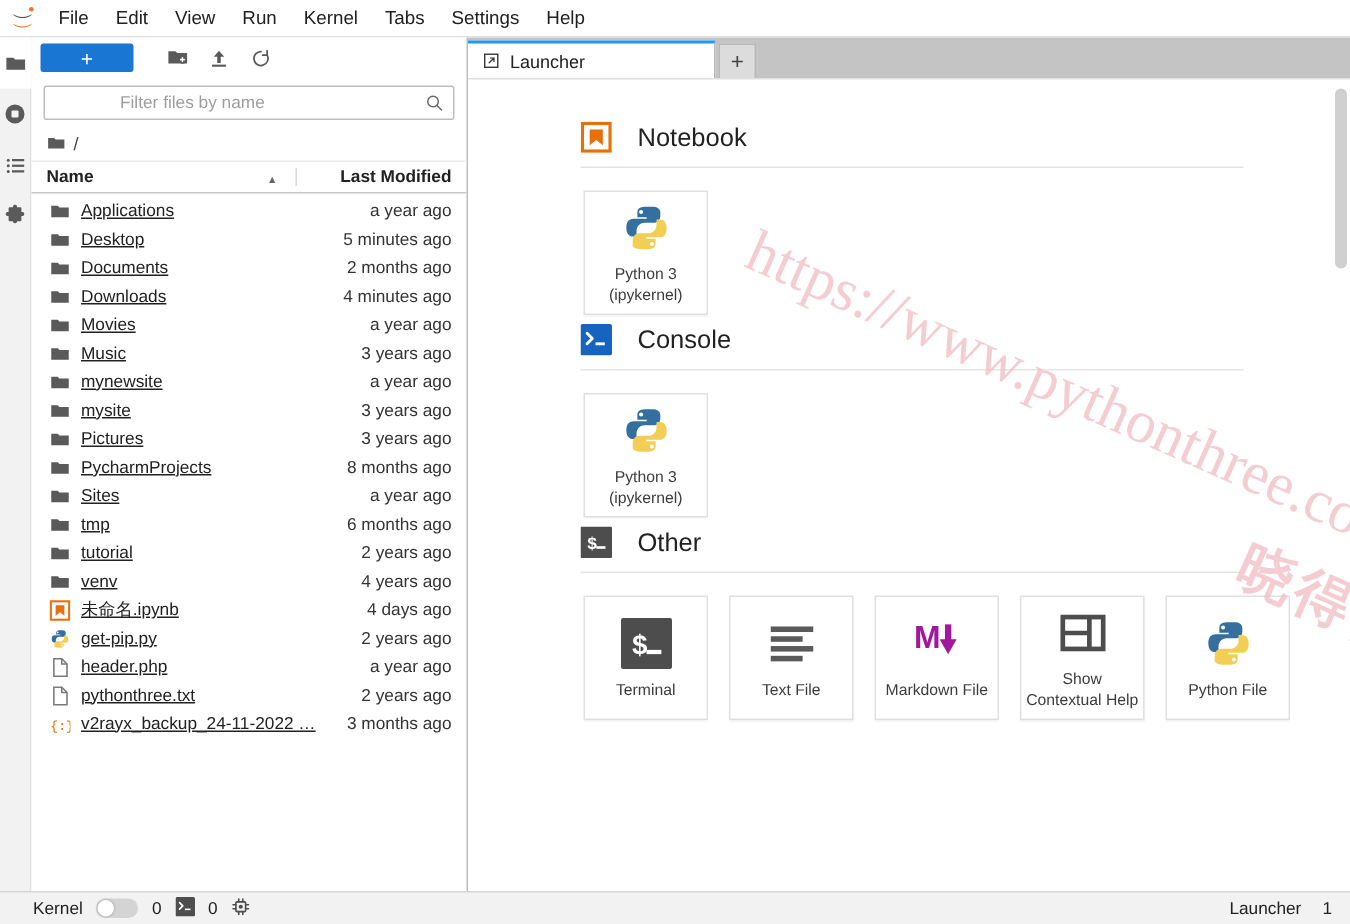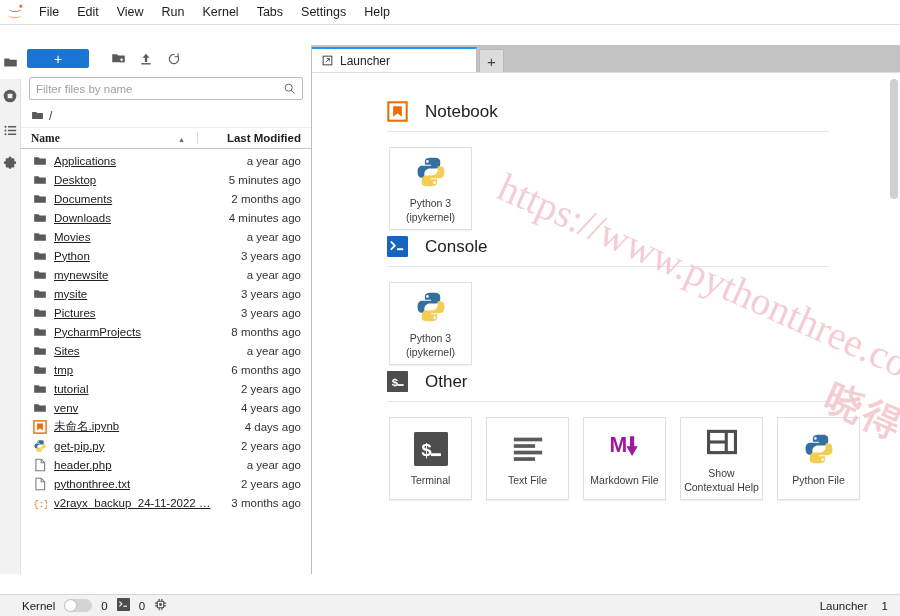--- a/index.html
+++ b/index.html
@@ -7,21 +7,20 @@
     width: 900px; height: 616px;
     font-family: "Liberation Sans", sans-serif;
     background: #ffffff;
     overflow: hidden;
   }
   .app {
     position: relative;
     width: 900px; height: 616px;
     display: flex; flex-direction: column;
     background: #fff;
-    gap: 20px;
   }
 
   
   .menubar {
     height: 25px;
     background: #fff;
     border-bottom: 1px solid #e0e0e0;
     display: flex; align-items: center;
     flex: 0 0 25px;
     padding-left: 4px;
@@ -104,20 +103,21 @@
     padding: 0 6px;
     background: #fff;
   }
   .filterwrap input {
     border: none; outline: none;
     flex: 1;
     font-size: 11.5px;
     color: #555;
     font-family: "Liberation Sans", sans-serif;
     background: transparent;
+    margin-left: 44px;
   }
   .filterwrap input::placeholder { color: #9e9e9e; }
 
   .breadcrumb {
     height: 24px;
     display: flex; align-items: center;
     padding: 0 10px;
     gap: 5px;
     border-bottom: 1px solid #ededed;
     cursor: pointer;
@@ -129,21 +129,20 @@
     display: flex; align-items: center;
     border-bottom: 1px solid #c8c8c8;
     font-size: 11.5px; font-weight: bold;
     color: #212121;
     padding: 0 10px 0 10px;
   }
   .listhead .name-col {
     flex: 1;
     display: flex; align-items: flex-end; gap: 4px;
     cursor: pointer;
-    font-family: Liberation Serif, serif;
   }
   .listhead .mod-col {
     width: 104px; text-align: right;
     border-left: 1px solid #d8d8d8;
     padding-left: 8px;
     cursor: pointer;
   }
   .sortarrow { font-size: 7px; color: #666; margin-left: auto; margin-right: 12px;}
 
   .filelist {
@@ -467,21 +466,21 @@
             <span class="fmod">a year ago</span>
           </div>
           <div class="filerow">
             <span class="ic">
               <span style="display: flex; align-items: center; justify-content: center;">
                 <svg width="14" height="14" viewBox="0 0 24 24">
                   <path d="M2 5.5h7.5l1.8 2H22v11H2z" fill="#5a5a5a"></path>
                 </svg>
               </span>
             </span>
-            <span class="fname">Python</span>
+            <span class="fname">Music</span>
             <span class="fmod">3 years ago</span>
           </div>
           <div class="filerow">
             <span class="ic">
               <span style="display: flex; align-items: center; justify-content: center;">
                 <svg width="14" height="14" viewBox="0 0 24 24">
                   <path d="M2 5.5h7.5l1.8 2H22v11H2z" fill="#5a5a5a"></path>
                 </svg>
               </span>
             </span>

